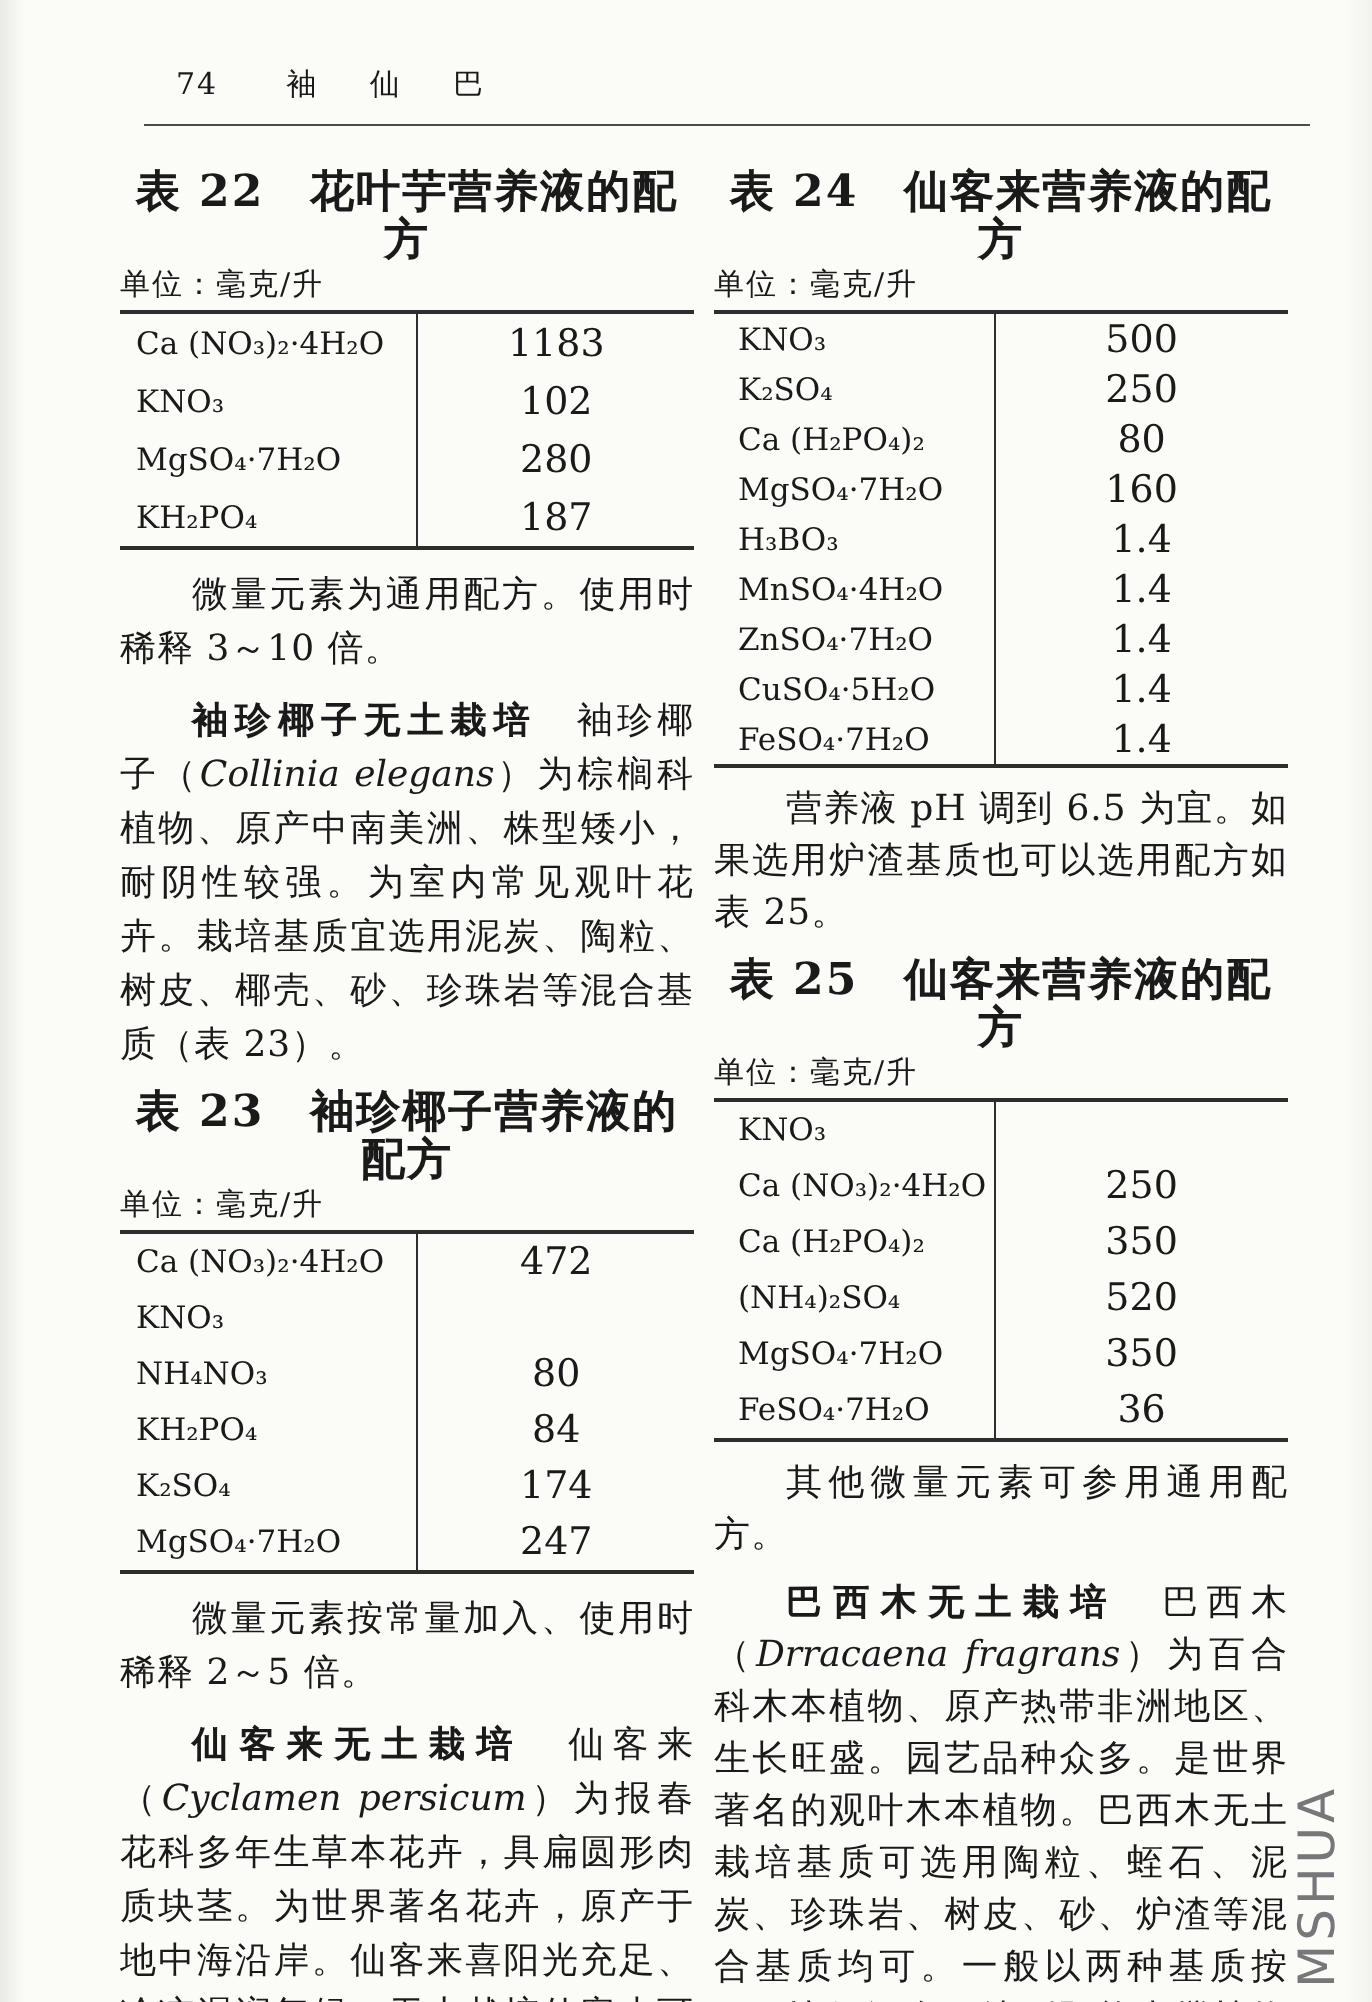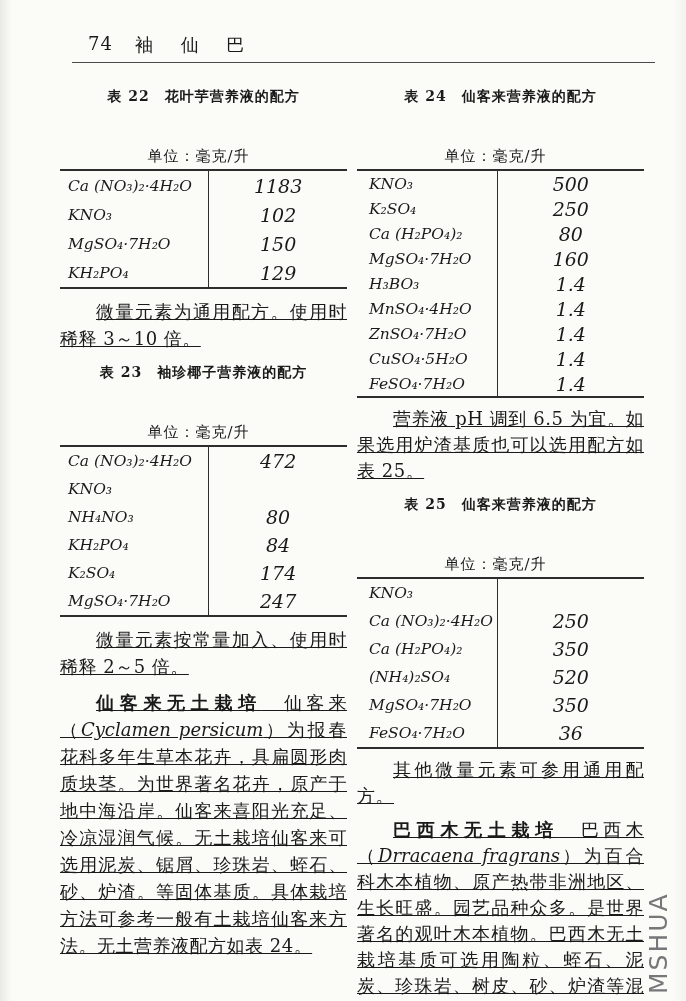--- a/index.html
+++ b/index.html
@@ -2,37 +2,37 @@
 <html><head>
 <meta charset="utf-8">
 <style>
   html,body{margin:0;padding:0;}
   .page{
     position:relative; width:686px; height:1001px; overflow:hidden;
     background:linear-gradient(90deg,#e9e9e5 0px,#fbfbf8 12px,#fbfbf8 672px,#f2f2ee 686px);
     color:#1a1a1a;
     font-family:"DejaVu Serif","DejaVu Sans",serif;
   }
-  .hdr{position:absolute; top:33px; left:88px; display:flex; gap:22px; font-size:18px;}
+  .hdr{position:absolute; top:33px; left:88px; display:flex; gap:34px; font-size:15px;}
   .hdr .pgnum{letter-spacing:1px;}
   .hdr .runtitle{letter-spacing:11px;}
   .hdr-rule{position:absolute; top:62px; left:72px; width:583px; border-top:1.6px solid #4a4a4a;}
   .columns{position:absolute; top:76px; left:60px; width:585px; display:flex; gap:10px;}
   .col{width:287px;}
-  .tbl-caption{font-weight:700; font-size:14px; text-align:center; letter-spacing:1px; line-height:24px; margin-top:8px;}
-  .tbl-unit{font-size:15px; text-align:center; padding-right:10px; line-height:21px; margin-bottom:2px; letter-spacing:1px;margin-top:38px;}
+  .tbl-caption{font-weight:700; font-size:22px; text-align:center; letter-spacing:1px; line-height:24px; margin-top:8px;}
+  .tbl-unit{font-size:15px; text-align:left; padding-right:10px; line-height:21px; margin-bottom:2px; letter-spacing:1px;}
   .tbl{border-top:2px solid #2d2d2d; border-bottom:2px solid #2d2d2d;}
-  .tbl-row{display:flex; align-items:stretch;font-style:italic;}
+  .tbl-row{display:flex; align-items:stretch;}
   .cell-f{width:52%; padding-left:8px; font-size:15.5px; border-right:1.5px solid #2d2d2d; display:flex; align-items:center; box-sizing:border-box;}
   .cell-v{flex:1; text-align:center; font-size:19px; display:flex; align-items:center; justify-content:center;}
   .div49 .cell-f{width:49%; padding-left:12px;}
   .rh29 .tbl-row{height:29px}
   .rh28 .tbl-row{height:28px}
   .rh25 .tbl-row{height:25px}
-  .para{font-size:18px; line-height:27px; text-align:justify; text-indent:2em; margin:9px 0 0 0; letter-spacing:0.5px;text-decoration:underline;}
+  .para{font-size:18px; line-height:27px; text-align:justify; text-indent:2em; margin:9px 0 0 0; letter-spacing:0.5px;}
   .col-r .para{line-height:26px; margin-top:8px;}
   .seg-b{font-weight:700; letter-spacing:2px;}
   .seg-i{font-style:italic; letter-spacing:0;}
   .watermark{
     position:absolute; left:644px; top:994px; width:120px;
     transform:rotate(-90deg); transform-origin:0 0;
     font-family:"DejaVu Sans",sans-serif; font-size:25px; letter-spacing:2px; color:#77777a;
   }
 </style>
 </head>
@@ -60,31 +60,32 @@
               <div class="cell-v">1183</div>
             </div>
 
             <div class="tbl-row">
               <div class="cell-f">KNO₃</div>
               <div class="cell-v">102</div>
             </div>
 
             <div class="tbl-row">
               <div class="cell-f">MgSO₄·7H₂O</div>
-              <div class="cell-v">150</div>
+              <div class="cell-v">280</div>
             </div>
 
             <div class="tbl-row">
               <div class="cell-f">KH₂PO₄</div>
-              <div class="cell-v">129</div>
+              <div class="cell-v">187</div>
             </div>
           </div>
       </div>
 
       <p class="para"><span>微量元素为通用配方。使用时稀释 3～10 倍。</span></p>
+      <p class="para"><span class="seg-b">袖珍椰子无土栽培</span><span>　袖珍椰子（</span><span class="seg-i">Collinia elegans</span><span>）为棕榈科植物、原产中南美洲、株型矮小，耐阴性较强。为室内常见观叶花卉。栽培基质宜选用泥炭、陶粒、树皮、椰壳、砂、珍珠岩等混合基质（表 23）。</span></p>
 
       <div>
         <div class="tbl-caption">表 23　袖珍椰子营养液的配方</div>
         <div class="tbl-unit">单位：毫克/升</div>
         <div class="tbl rh28">
 
             <div class="tbl-row">
               <div class="cell-f">Ca (NO₃)₂·4H₂O</div>
               <div class="cell-v">472</div>
             </div>

